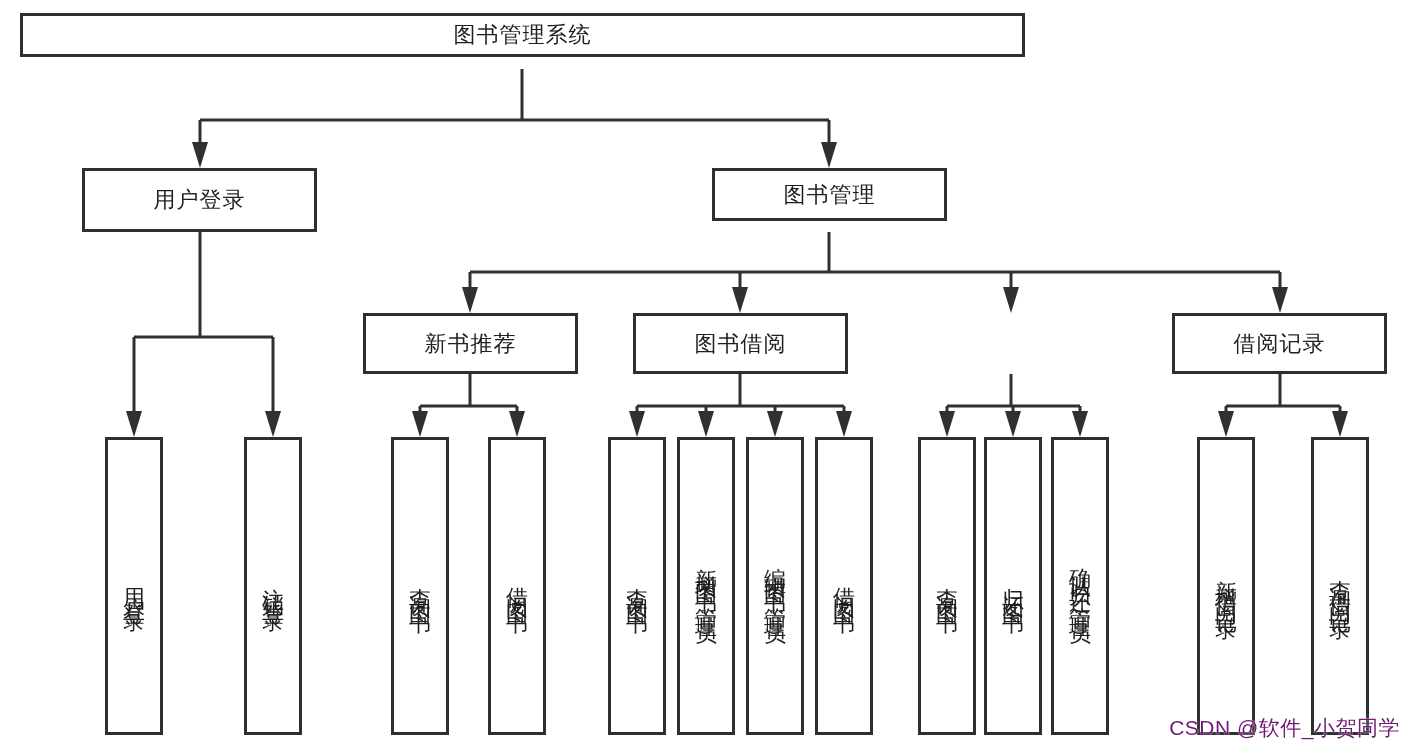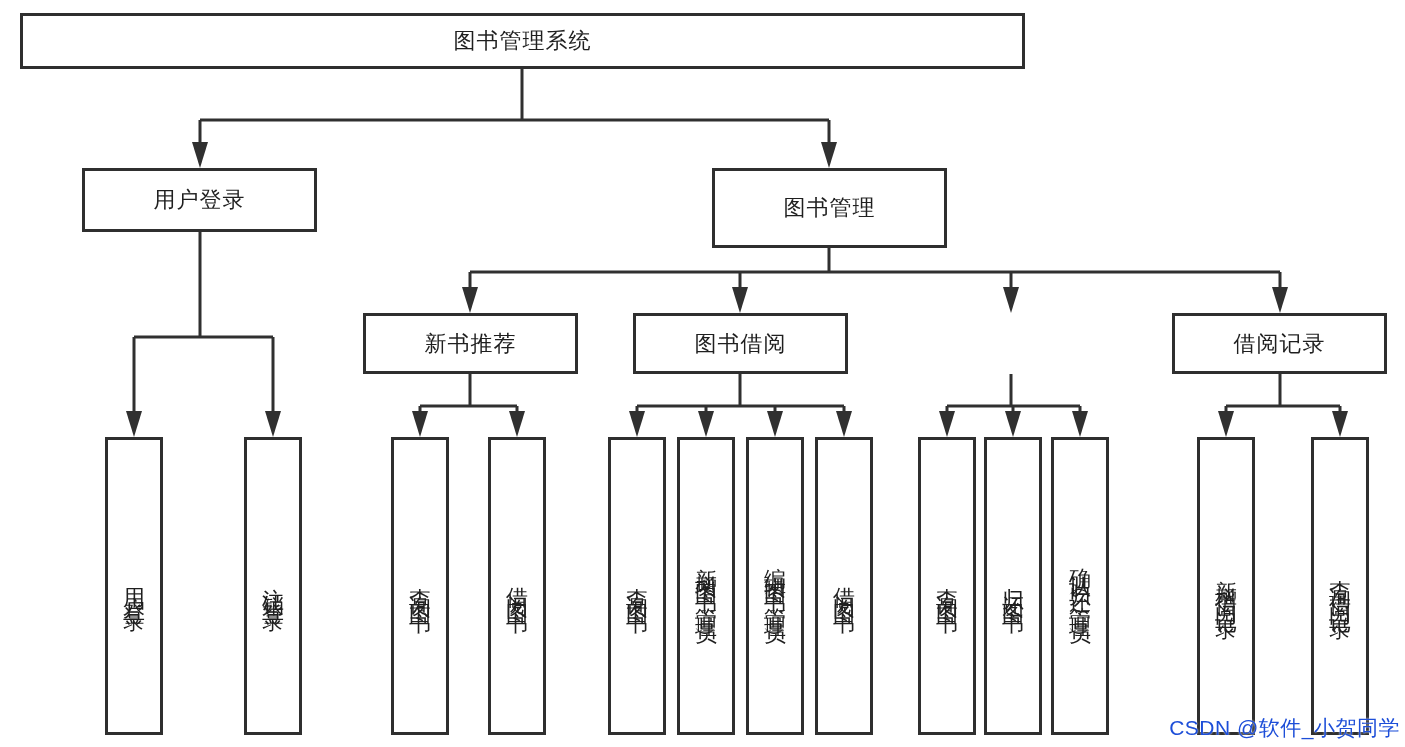--- a/index.html
+++ b/index.html
@@ -33,21 +33,21 @@
     letter-spacing: 8px;
     line-height: 1;
     white-space: nowrap;
   }
   .watermark {
     position: absolute;
     right: 5px;
     bottom: 5px;
     z-index: 2;
     font-size: 21px;
-    color: #1d4ed8;
+    color: #701a75;
     letter-spacing: 0.5px;
     text-shadow: 0 0 2px #ffffff;
   }
 </style>
 </head>
 <body>
 
 <div class="stage">
 
   <svg class="connectors" width="1405" height="747" viewBox="0 0 1405 747">
@@ -79,28 +79,28 @@
     <path class="ln" d="M1011,374 V406 M947,406 H1080 M947,406 V414 M1013,406 V414 M1080,406 V414"></path>
     <polygon class="ar" points="939,411 955,411 947,437"></polygon>
     <polygon class="ar" points="1005,411 1021,411 1013,437"></polygon>
     <polygon class="ar" points="1072,411 1088,411 1080,437"></polygon>
 
     <path class="ln" d="M1280,374 V406 M1226,406 H1340 M1226,406 V414 M1340,406 V414"></path>
     <polygon class="ar" points="1218,411 1234,411 1226,437"></polygon>
     <polygon class="ar" points="1332,411 1348,411 1340,437"></polygon>
   </svg>
 
-  <div class="node h-node" style="left:20px;top:13px;width:1005px;height:56px">
+  <div class="node h-node" style="left:20px;top:13px;width:1005px;height:44px">
     <span>图书管理系统</span>
   </div>
 
   <div class="node h-node" style="left:82px;top:168px;width:235px;height:64px">
     <span>用户登录</span>
   </div>
-  <div class="node h-node" style="left:712px;top:168px;width:235px;height:80px">
+  <div class="node h-node" style="left:712px;top:168px;width:235px;height:53px">
     <span>图书管理</span>
   </div>
 
   <div class="node h-node" style="left:633px;top:313px;width:215px;height:61px">
     <span>图书借阅</span>
   </div>
   <div class="node h-node" style="left:363px;top:313px;width:215px;height:61px">
     <span>新书推荐</span>
   </div>
   <div class="node h-node" style="left:1172px;top:313px;width:215px;height:61px">

